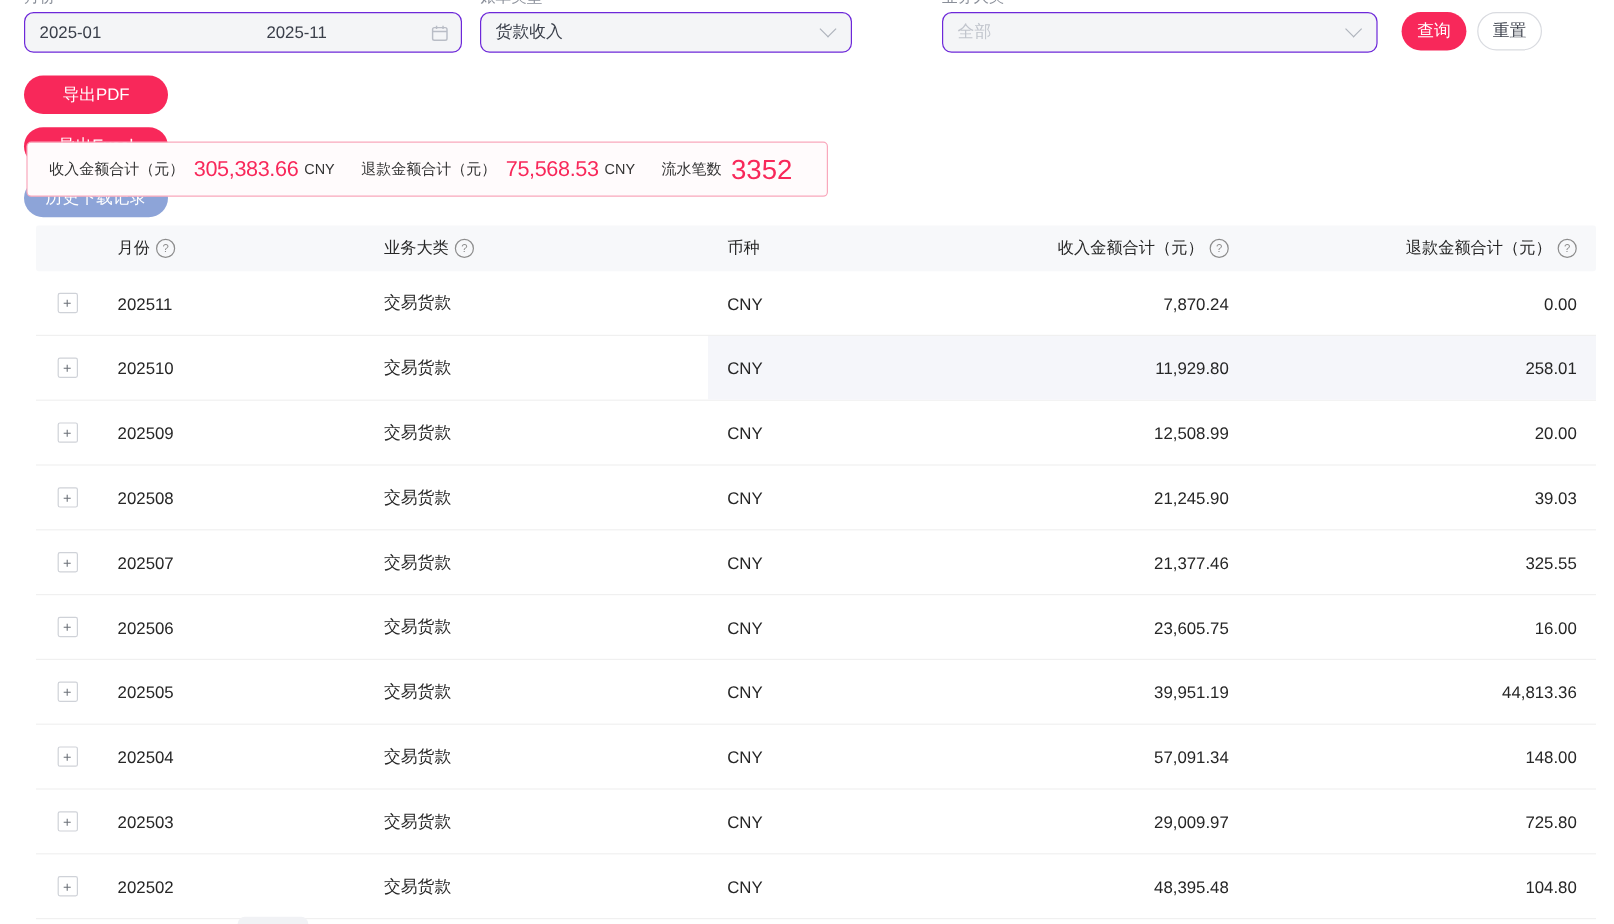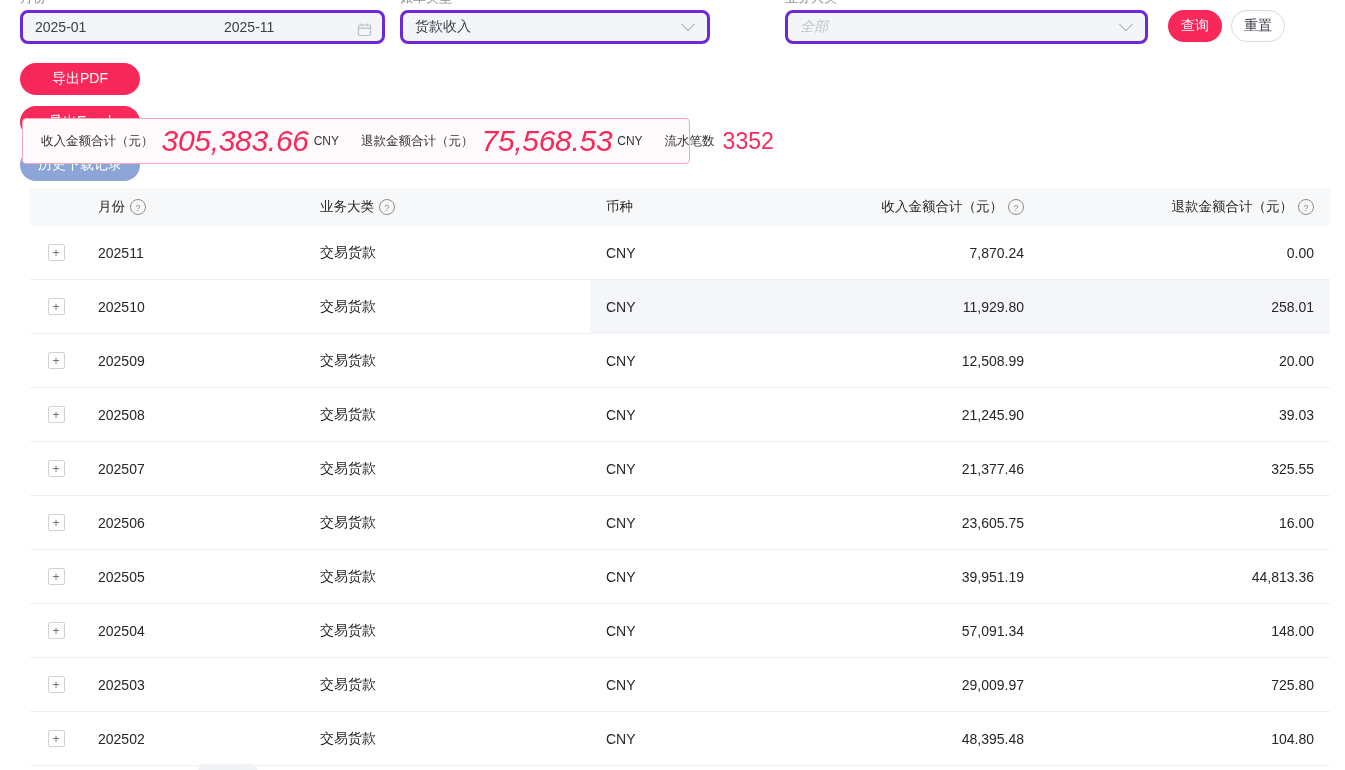--- a/index.html
+++ b/index.html
@@ -1,49 +1,49 @@
 <!DOCTYPE html>
 <html style="--accent: #F8285A; --secondary: #8DA4D8; --summary-border: #F9A8BC; --summary-bg: #FFFBFC; --header-bg: #F7F8FA; --row-hl: #F5F6FA;"><head>
 <meta charset="utf-8">
 <style>
   html,body{margin:0;padding:0;background:#fff;}
   .page{position:relative;width:1345px;height:770px;background:#fff;overflow:hidden;
         font-family:"Liberation Sans","DejaVu Sans",sans-serif;color:#262626;}
 
   
   .flabel{position:absolute;top:-9px;font-size:13px;color:#8a8f99;line-height:14px;}
-  .input{position:absolute;top:10px;height:34px;background:#f4f5f7;border:3px solid #6d28d9;
+  .input{position:absolute;top:10px;height:34px;background:#f4f5f7;border:1px solid #6d28d9;
          border-radius:8px;box-sizing:border-box;display:flex;align-items:center;
          padding:0 12px;font-size:14px;color:#3a3f4a;}
   .date-range{left:20px;width:365px;}
   .date-range .d2{position:absolute;left:201px;}
   .cal{position:absolute;right:10px;top:9px;}
   .sel1{left:400px;width:310px;justify-content:space-between;}
-  .sel2{left:785px;width:363px;justify-content:space-between;font-style:italic;}
+  .sel2{left:785px;width:363px;justify-content:space-between;}
   .sel2 .val{color:#c0c4cc;}
   .chev{width:9px;height:9px;border-right:1.6px solid #aeb3bc;border-bottom:1.6px solid #aeb3bc;
         transform:rotate(45deg) translate(-2px,-2px);margin-right:2px;}
   .pillbtn{display:inline-flex;align-items:center;justify-content:center;height:32px;
            border-radius:16px;font-size:14px;cursor:pointer;box-sizing:border-box;}
   .btn-query{position:absolute;left:1168px;top:10px;width:54px;background:var(--accent,#f82a58);color:#fff;}
   .btn-reset{position:absolute;left:1231px;top:10px;width:54px;background:#fff;
              border:1px solid #d9dbe0;color:#3a3f4a;}
 
   
   .actions{position:absolute;left:20px;top:63px;display:flex;gap:11px;flex-direction:column;}
   .actions .pillbtn{padding:0 18px;color:#fff;}
   .b-pink{background:var(--accent,#f82a58);}
   .b-blue{background:var(--secondary,#8da4d8);text-align:center;}
 
   
   .summary{position:absolute;left:22px;top:118px;width:668px;height:46px;box-sizing:border-box;
            border:1px solid var(--summary-border,#f9a8bc);border-radius:4px;background:var(--summary-bg,#fffbfc);
            display:flex;align-items:center;padding:0 18px;white-space:nowrap;}
   .summary .lab{font-size:12.5px;color:#333;}
-  .summary .num{font-size:30px;color:var(--accent,#f82a58);margin:0 5px 0 8px;letter-spacing:-0.3px;font-style:italic;}
+  .summary .num{font-size:18px;color:var(--accent,#f82a58);margin:0 5px 0 8px;letter-spacing:-0.3px;}
   .summary .unit{font-size:12px;color:#333;margin-right:22px;}
   .summary .cnt{font-size:23px;color:var(--accent,#f82a58);margin-left:8px;}
 
   
   .table{position:absolute;left:30px;top:188px;width:1300px;font-size:14px;}
   .thead{display:flex;align-items:center;height:38px;background:var(--header-bg,#f7f8fa);
          border-radius:2px;font-size:13.5px;color:#262626;}
   .row{display:flex;align-items:center;height:53px;border-bottom:1px solid #f0f0f0;}
   .c1{width:52px;display:flex;justify-content:center;box-sizing:border-box;align-self:stretch;align-items:center;}
   .c2{width:222px;padding-left:16px;box-sizing:border-box;align-self:stretch;display:flex;align-items:center;}

